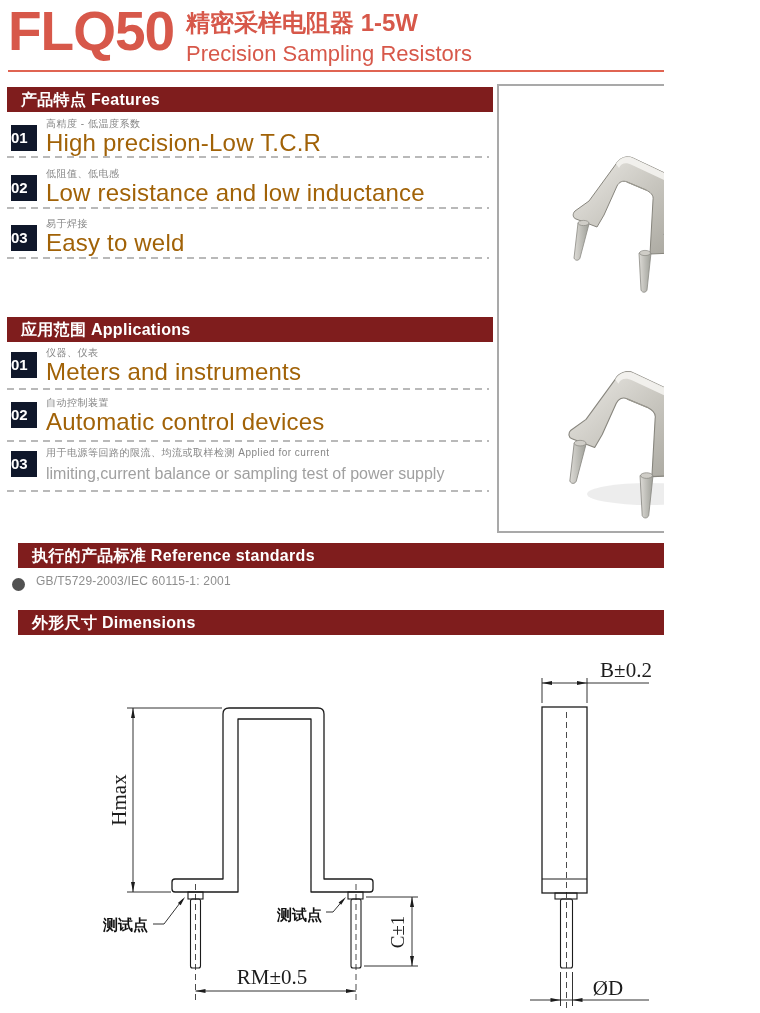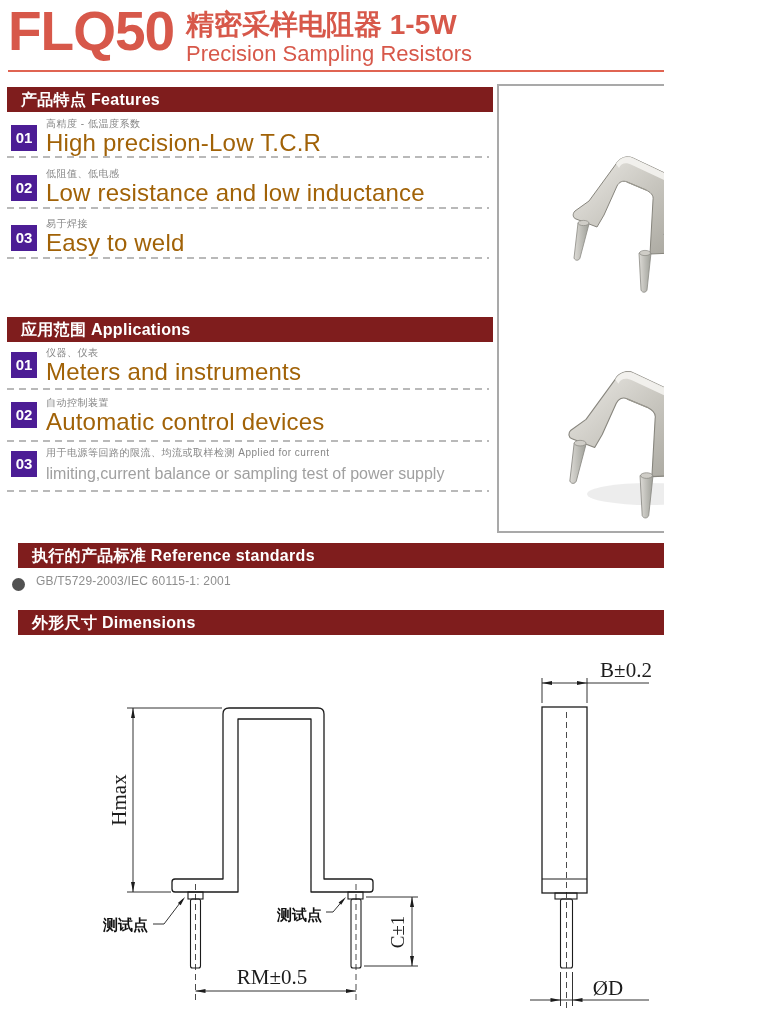--- a/index.html
+++ b/index.html
@@ -2,33 +2,33 @@
 <html><head>
 <meta charset="utf-8">
 <style>
   html,body{margin:0;padding:0;background:#fff;}
   .page{position:relative;width:664px;height:1013px;background:#fff;overflow:hidden;
         font-family:"Liberation Sans","DejaVu Sans",sans-serif;}
   .abs{position:absolute;}
 
   
   .model{left:8px;top:4px;font-size:55px;font-weight:bold;color:#d7584a;letter-spacing:-1px;line-height:1;}
-  .title-zh{left:186px;top:10px;font-size:28px;font-weight:bold;color:#d7584a;line-height:1.1;}
+  .title-zh{left:186px;top:10px;font-size:24px;font-weight:bold;color:#d7584a;line-height:1.1;}
   .title-en{left:186px;top:42px;font-size:22px;color:#d7584a;line-height:1.1;}
   .header-rule{left:8px;top:70px;width:740px;height:2px;background:#e06452;}
 
   
   .bar{height:25px;background:#7f1d1d;color:#fff;font-size:16px;font-weight:bold;
        line-height:25px;padding-left:14px;box-sizing:border-box;letter-spacing:.3px;}
   .bar.narrow{left:7px;width:486px;}
   .bar.wide{left:18px;width:741px;}
 
   
-  .badge{width:26px;height:26px;background:#4c1d95;color:#fff;font-size:15px;font-weight:bold;
-         text-align:center;line-height:26px;}
+  .badge{width:26px;height:26px;background:#0f172a;color:#fff;font-size:15px;font-weight:bold;
+         text-align:left;line-height:26px;}
   .zh{font-size:10px;color:#868686;line-height:18px;letter-spacing:.5px;}
   .en{font-size:24px;color:#a16207;line-height:21px;letter-spacing:.2px;}
   .en-small{font-size:16px;color:#a0a0a0;line-height:19px;}
   .sep{left:7px;width:482px;height:2px;
        background:repeating-linear-gradient(90deg,#b9b9b9 0 7px,transparent 7px 12px);}
 
   
   .photo-box{left:497px;top:84px;width:253px;height:449px;border:2px solid #a9a9a9;
              box-sizing:border-box;background:#fff;}
 

